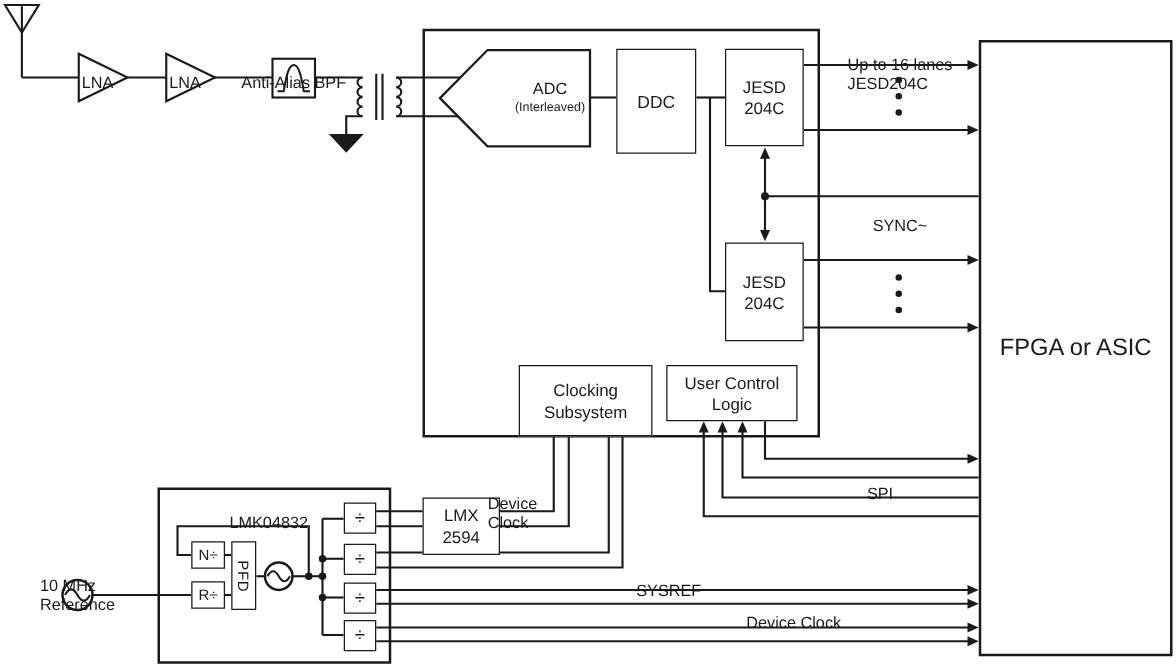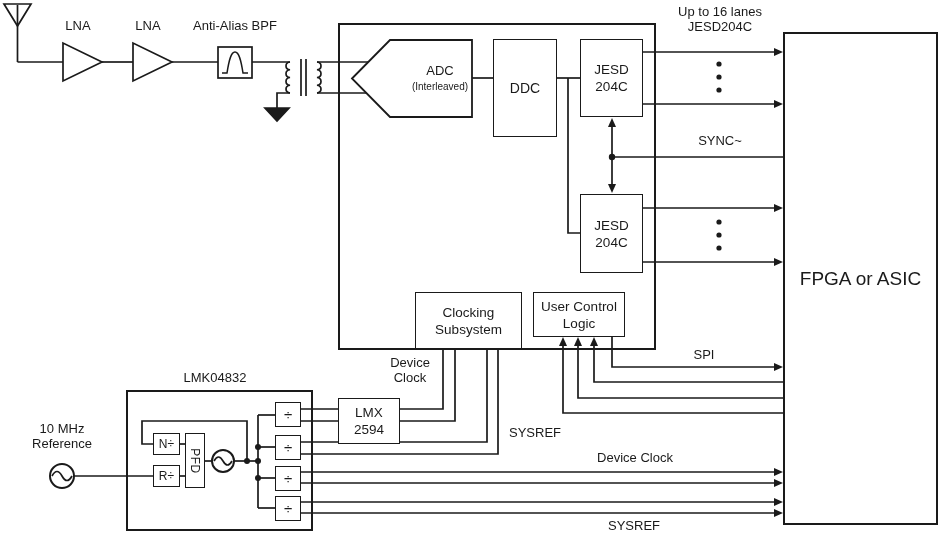--- a/index.html
+++ b/index.html
@@ -13,22 +13,22 @@
     display:flex;flex-direction:column;align-items:center;justify-content:center;
     text-align:center;line-height:17px;font-size:13.5px;
   }
   .box.thin{border-width:1.6px;}
   .box.outline{background:transparent;}
   .smallbox{
     position:absolute;box-sizing:border-box;background:#fff;border:1.7px solid #1a1a1a;
     display:flex;align-items:center;justify-content:center;font-size:12px;line-height:12px;
   }
   .lbl{
-    position:absolute;transform:translateX(-50%);text-align:center;
-    font-size:13px;line-height:15px;white-space:nowrap;
+    position:absolute;transform:translateX(-50%);
+    font-size:13px;line-height:15px;white-space:nowrap;margin-top:40px;
   }
   .lbl span{display:block;}
   .pfd-text{transform:rotate(90deg);letter-spacing:.5px;}
   .divglyph{font-size:15px;}
 </style>
 </head>
 <body>
 
 <div class="stage">
 
@@ -162,40 +162,40 @@
   </svg>
 
   <div class="box outline" style="left:338px;top:23px;width:318px;height:327px;"></div>
   <div class="box outline" style="left:126px;top:390px;width:187px;height:141px;"></div>
 
   <div style="position:absolute;left:388px;top:40px;width:104px;height:77px;display:flex;flex-direction:column;align-items:center;justify-content:center;text-align:center;font-size:13px;line-height:16px;">
     <span>ADC</span>
     <span style="font-size:10px">(Interleaved)</span>
   </div>
 
-  <div class="box thin" style="left:493px;top:39px;width:64px;height:98px;font-size:14px;">
+  <div class="box thin" style="left:493px;top:39px;width:64px;height:84px;font-size:14px;">
     <span>DDC</span>
   </div>
 
   <div class="box thin" style="left:580px;top:39px;width:63px;height:78px;">
     <span>JESD</span>
     <span>204C</span>
   </div>
 
   <div class="box thin" style="left:580px;top:194px;width:63px;height:79px;">
     <span>JESD</span>
     <span>204C</span>
   </div>
 
   <div class="box thin" style="left:415px;top:292px;width:107px;height:57px;">
     <span>Clocking</span>
     <span>Subsystem</span>
   </div>
 
-  <div class="box thin" style="left:533px;top:292px;width:92px;height:45px;">
+  <div class="box thin" style="left:533px;top:292px;width:105px;height:45px;">
     <span>User Control</span>
     <span>Logic</span>
   </div>
 
   <div class="box" style="left:783px;top:32px;width:155px;height:493px;font-size:19px;">
     <span>FPGA or ASIC</span>
   </div>
 
   <div class="box thin" style="left:338px;top:398px;width:62px;height:46px;">
     <span>LMX</span>

